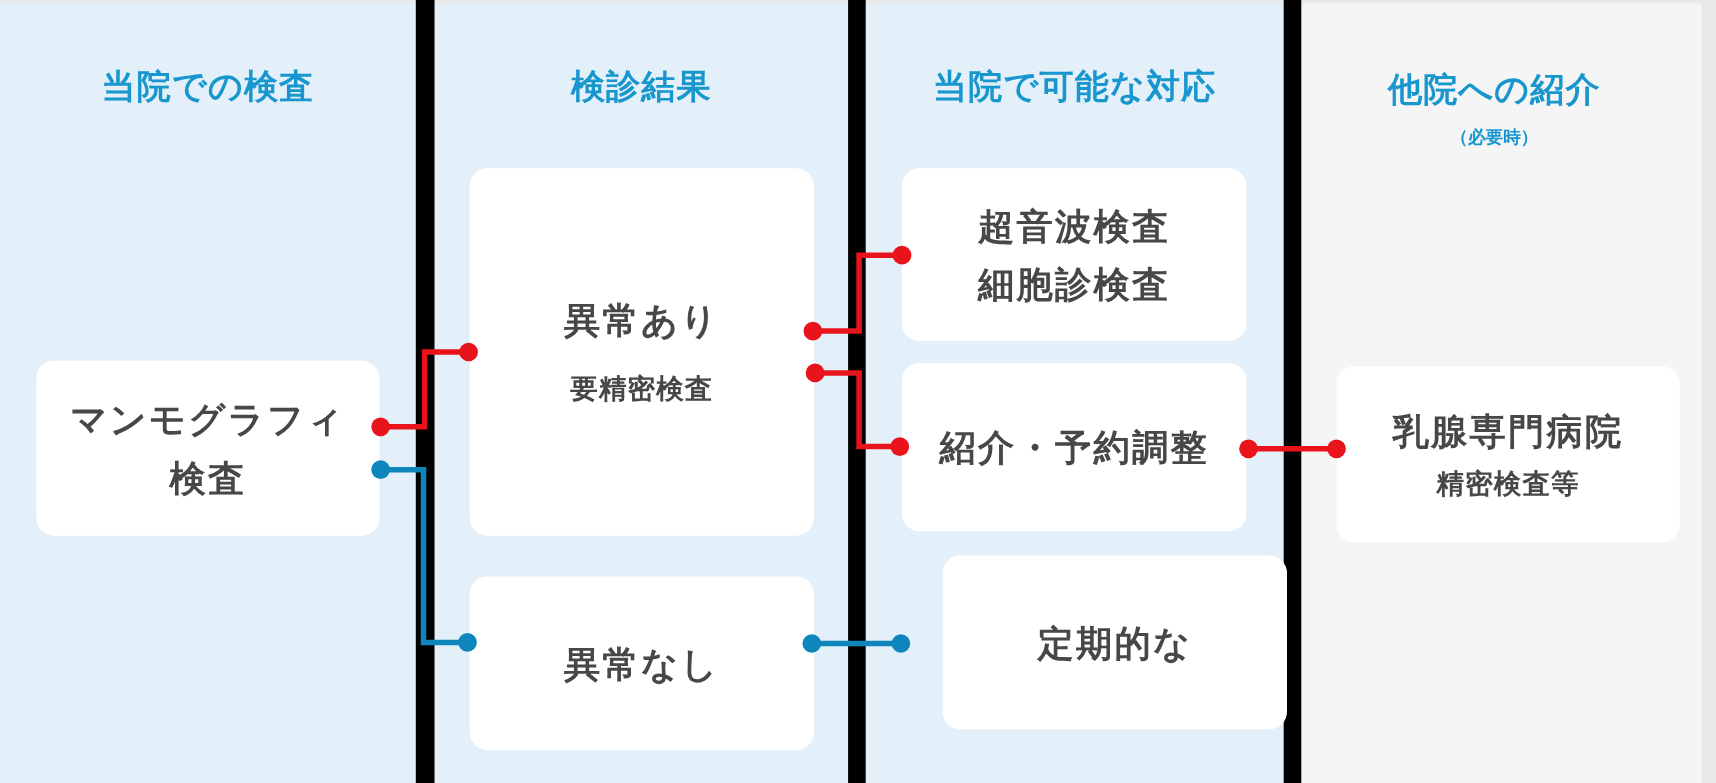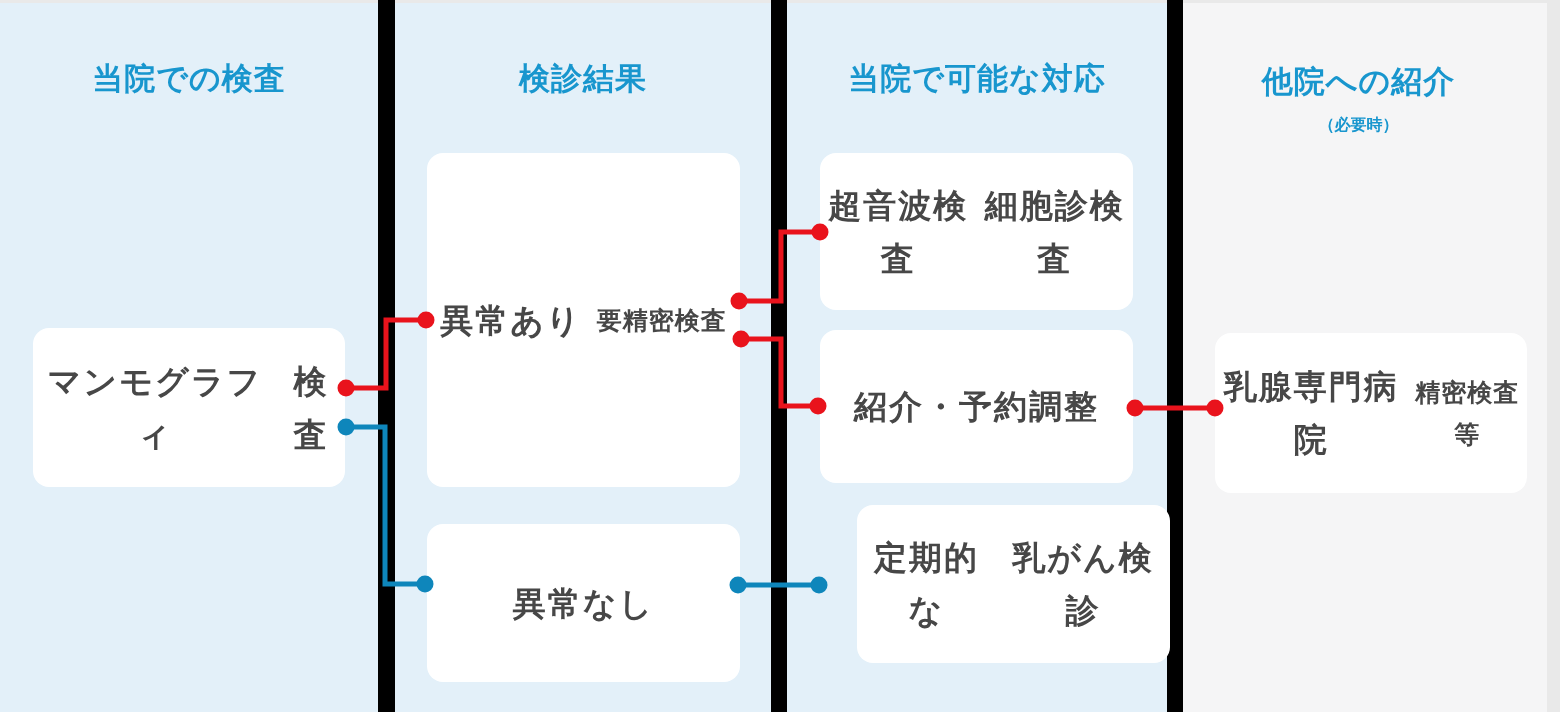--- a/index.html
+++ b/index.html
@@ -24,21 +24,21 @@
     position:absolute;top:55px;width:100%;text-align:center;
     color:#1896ce;font-size:31px;font-weight:700;letter-spacing:1px;
   }
   #col4 .col-header{top:58px;}
   .col-subheader{
     position:absolute;top:112px;width:100%;text-align:center;
     color:#1896ce;font-size:16px;font-weight:700;
   }
   .box{
     position:absolute;background:#fff;border-radius:16px;
-    display:flex;flex-direction:row;align-items:center;justify-content:center;
+    display:flex;flex-direction:column;align-items:center;justify-content:center;
     color:#474747;text-align:center;
   }
   .box .main{font-size:33px;font-weight:700;line-height:53px;letter-spacing:2px;}
   .box .sub{font-size:25px;font-weight:700;line-height:42px;letter-spacing:1px;}
   #box-mammography{left:33px;top:328px;width:312px;height:159px;text-align:center;}
   #box-abnormal{left:427px;top:153px;width:313px;height:334px;gap:15px;}
   #box-normal{left:427px;top:524px;width:313px;height:158px;justify-content:center;}
   #box-ultrasound{left:820px;top:153px;width:313px;height:157px;}
   #box-referral{left:820px;top:330px;width:313px;height:153px;}
   #box-screening{left:857px;top:505px;width:313px;height:158px;}
@@ -86,21 +86,20 @@
     <div class="main">超音波検査</div>
     <div class="main">細胞診検査</div>
   </div>
 
   <div class="box" id="box-referral">
     <div class="main">紹介・予約調整</div>
   </div>
 
   <div class="box" id="box-screening">
     <div class="main">定期的な</div>
-    <div class="main">乳がん検診</div>
   </div>
 
   <div class="box" id="box-hospital">
     <div class="main">乳腺専門病院</div>
     <div class="sub">精密検査等</div>
   </div>
 
   <svg id="connectors" width="1560" height="712" viewBox="0 0 1560 712">
       <polyline points="346,388 386,388 386,320 426,320" fill="none" stroke="#e9131c" stroke-width="5"></polyline>
       <circle cx="346" cy="388" r="8.5" fill="#e9131c"></circle>

